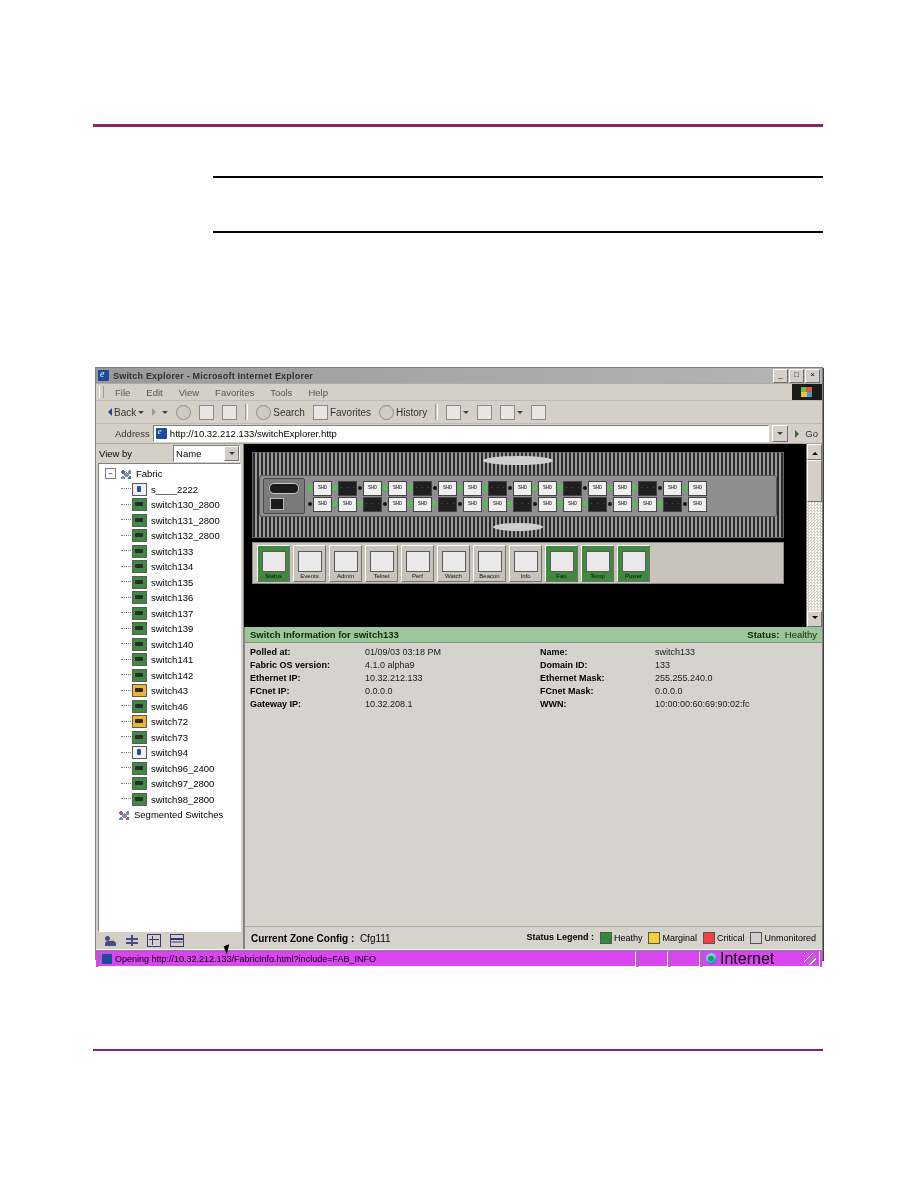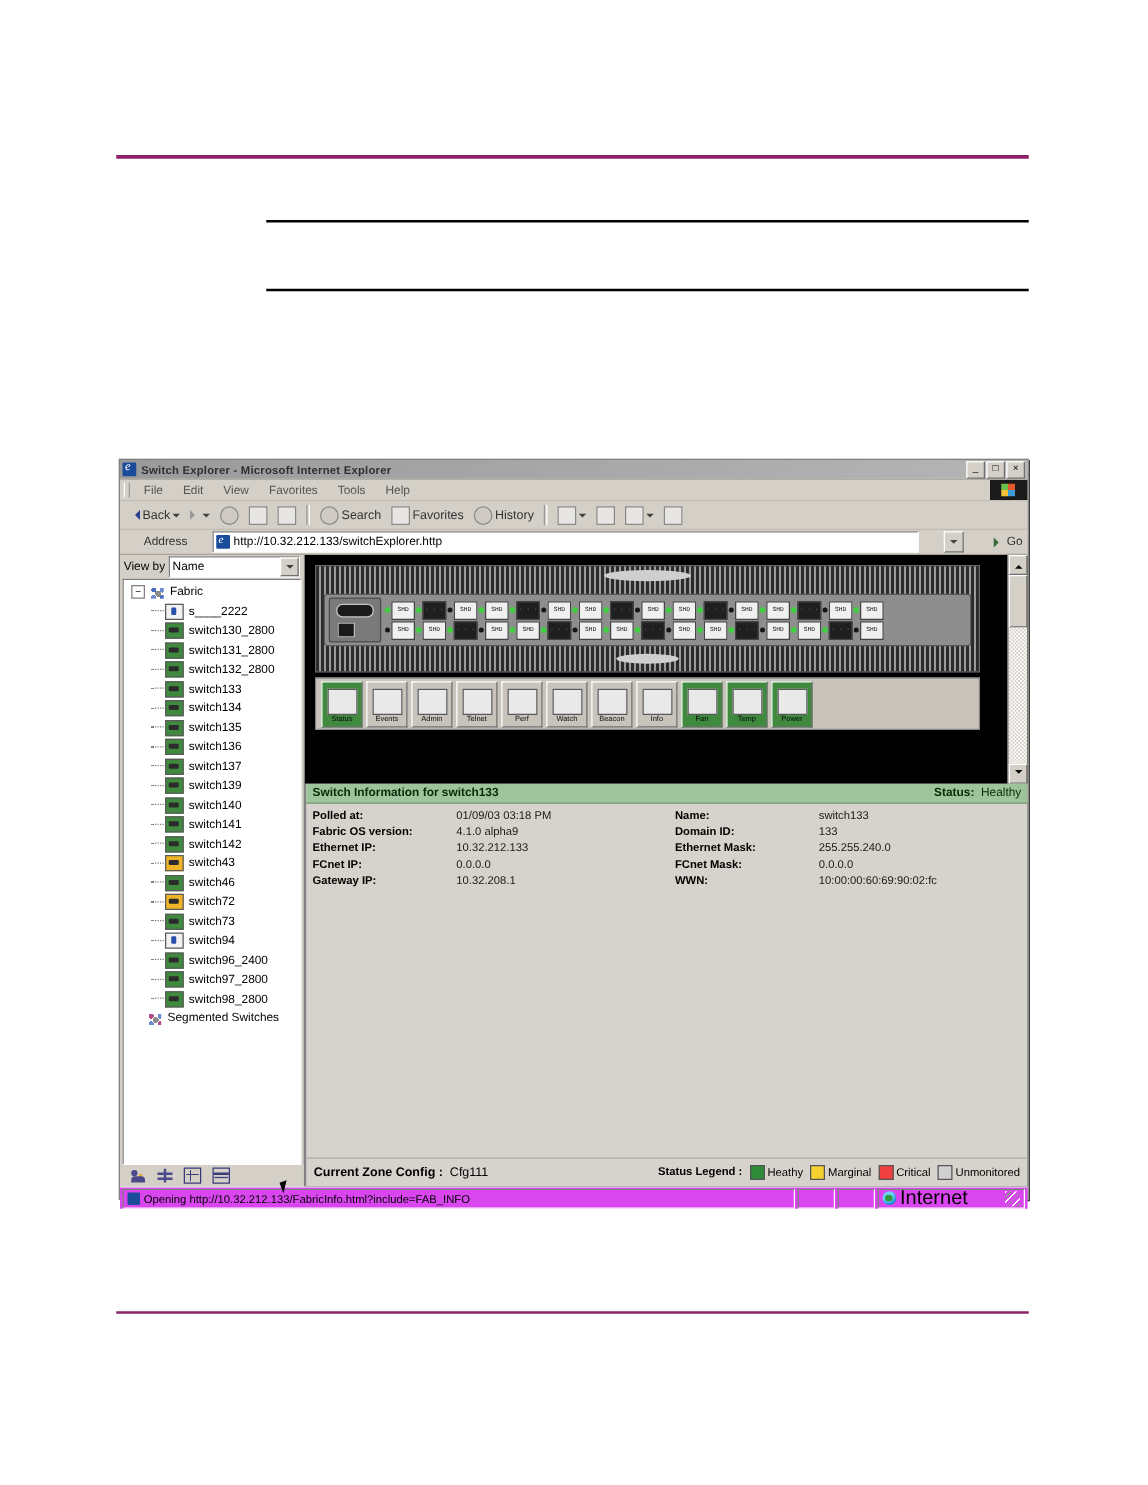--- a/index.html
+++ b/index.html
@@ -42,40 +42,40 @@
   .toolbar{height:22px;background:#d4d0c8;display:flex;align-items:center;padding-left:3px;
            border-bottom:1px solid #c0bcb4;font-size:10px;color:#333;gap:2px;}
   .tbtn{display:flex;align-items:center;gap:2px;padding:1px 3px;white-space:nowrap;}
   .tsep{width:1px;height:16px;border-left:1px solid #9a9a9a;border-right:1px solid #fff;margin:0 3px;}
   .arrow-l{width:0;height:0;border:4px solid transparent;border-right-color:#2a3f8f;}
   .arrow-r{width:0;height:0;border:4px solid transparent;border-left-color:#9a9a9a;}
   .caret{width:0;height:0;border:3px solid transparent;border-top-color:#404040;margin-top:3px;}
   .cir{width:13px;height:13px;border-radius:50%;border:1px solid #8a8a8a;background:#cfcbc4;}
   .sq{width:13px;height:13px;border:1px solid #8a8a8a;background:#e8e6e2;}
 
-  .addrbar{height:19px;background:#d4d0c8;display:flex;align-items:center;padding-left:19px;gap:20px;
+  .addrbar{height:19px;background:#d4d0c8;display:flex;align-items:center;padding-left:19px;gap:3px;
            border-bottom:1px solid #a8a49c;}
   .addrbar .lbl{font-size:9.5px;color:#333;}
   .addrfield{flex:1;height:15px;background:#fff;border:1px solid;border-color:#808080 #fff #fff #808080;
              display:flex;align-items:center;gap:3px;padding-left:2px;}
   .addrfield .eico{width:11px;height:11px;background:#1b4c9c;border-radius:1px;position:relative;flex:0 0 auto;}
   .addrfield .eico:after{content:"e";position:absolute;left:2px;top:-2px;color:#fff;font-size:9px;
                          font-family:"Liberation Serif",serif;font-style:italic;}
   .addrfield .url{font-size:9.5px;color:#000;white-space:nowrap;}
   .dropbtn{width:14px;height:15px;background:#d4d0c8;border:1px solid;border-color:#fff #707070 #707070 #fff;
            display:flex;align-items:center;justify-content:center;}
   .gobtn{display:flex;align-items:center;gap:2px;font-size:9.5px;color:#333;padding:0 4px;}
 
   
   .content{display:flex;height:505px;background:#d4d0c8;}
   .leftpane{width:147px;background:#d4d0c8;border-right:1px solid #808080;display:flex;flex-direction:column;}
   .viewby{height:19px;display:flex;align-items:center;gap:3px;padding:0 3px;background:#d4d0c8;}
   .viewby .vb-lbl{font-size:9.5px;color:#000;}
   .vb-select{flex:1;height:15px;background:#fff;border:1px solid;border-color:#808080 #fff #fff #808080;
-             display:flex;align-items:center;font-size:9.5px;padding-left:2px;}
+             display:flex;align-items:center;font-size:9.5px;padding-left:2px;margin-left:38px;}
   .vb-select .vb-arrow{margin-left:auto;width:13px;height:13px;background:#d4d0c8;
                        border:1px solid;border-color:#fff #707070 #707070 #fff;
                        display:flex;align-items:center;justify-content:center;}
   .tree{flex:1;background:#fff;border:1px solid;border-color:#808080 #fff #fff #808080;margin:0 2px;
         overflow:hidden;position:relative;font-size:9.5px;padding-top:2px;}
   .trow{display:flex;align-items:center;height:15.5px;padding-left:4px;white-space:nowrap;position:relative;}
   .trow .tdash{width:10px;height:1px;border-top:1px dotted #808080;margin-right:1px;}
   .tico{width:13px;height:11px;flex:0 0 auto;margin-right:4px;border:1px solid #5a5a5a;position:relative;}
   .tico.green{background:#3f8a3f;}
   .tico.orange{background:#f0b429;}

